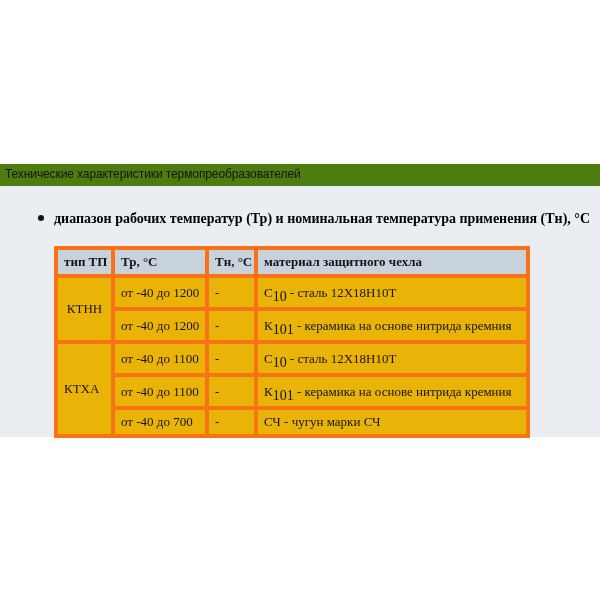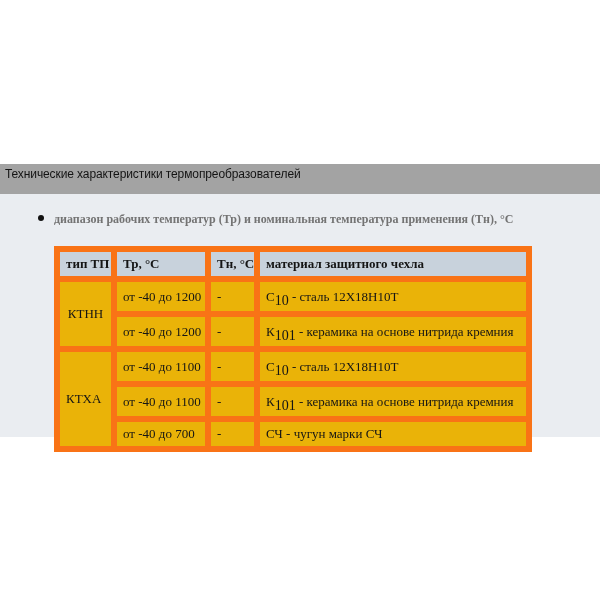--- a/index.html
+++ b/index.html
@@ -16,22 +16,22 @@
       top: 164px;
       width: 600px;
       height: 273px;
       background: #eaedf1;
     }
     .panel-header {
       position: absolute;
       left: 0;
       top: 0;
       width: 600px;
-      height: 30px;
-      background: #a3a3a3;
+      height: 22px;
+      background: #4d7c0f;
     }
     .panel-title {
       position: absolute;
       left: 5px;
       top: 3px;
       font-family: "Liberation Sans", sans-serif;
       font-size: 12px;
       line-height: 15px;
       color: #141414;
       letter-spacing: -0.1px;
@@ -50,37 +50,37 @@
       width: 6px;
       height: 6px;
       border-radius: 50%;
       background: #111111;
       margin-right: 10px;
       margin-top: -2px;
     }
     .bullet-text {
       font-family: "Liberation Serif", serif;
       font-weight: bold;
-      font-size: 12px;
+      font-size: 14px;
       line-height: 20px;
-      color: #737373;
+      color: #000000;
     }
     table.spec {
       position: absolute;
       left: 54px;
       top: 82px;
       border-collapse: collapse;
       table-layout: fixed;
       width: 472px;
       font-family: "Liberation Serif", serif;
       font-size: 13px;
       color: #151515;
     }
     table.spec th, table.spec td {
-      border: 6px solid #f97316;
+      border: 4px solid #f97316;
       padding: 0 6px;
       text-align: left;
       vertical-align: middle;
       white-space: nowrap;
       overflow: hidden;
     }
     table.spec th {
       background: #c8d2dc;
       font-weight: bold;
       height: 24px;

